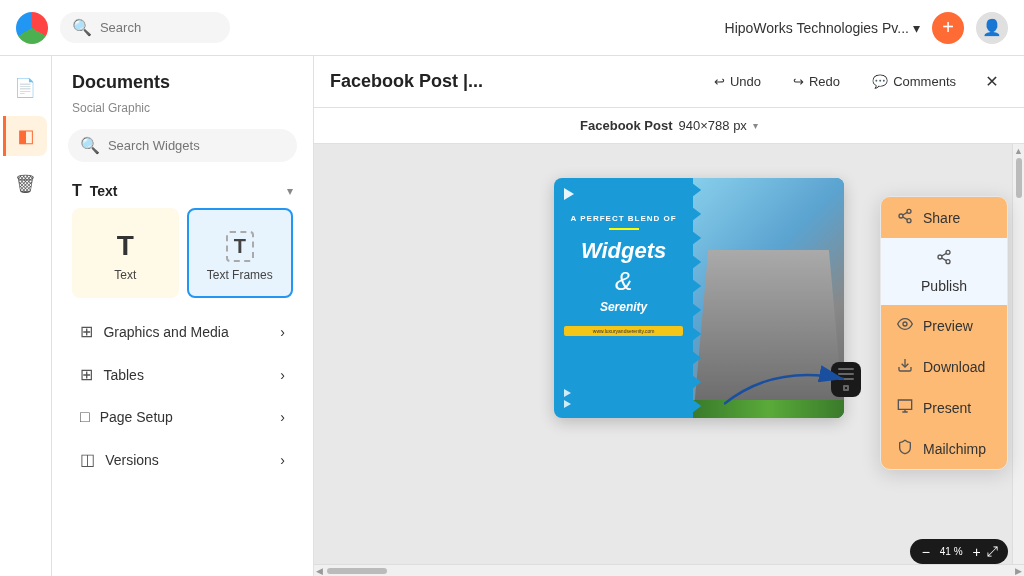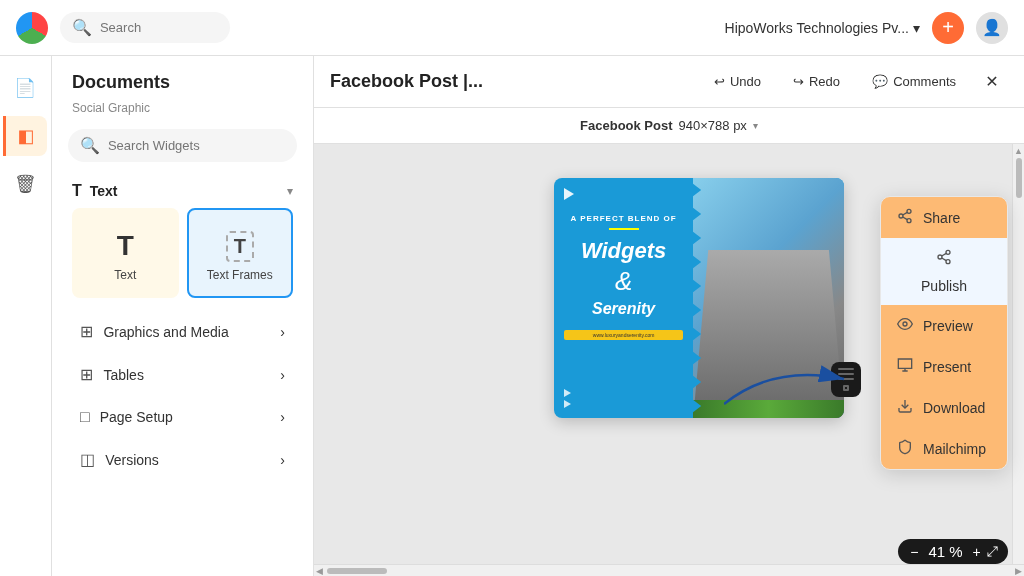--- a/index.html
+++ b/index.html
@@ -248,21 +248,21 @@
     .zoom-bar {
       position: absolute; bottom: 12px; right: 16px;
       background: #1a1a1a; border-radius: 20px;
       display: flex; align-items: center; gap: 4px;
       padding: 4px 10px;
     }
     .zoom-btn {
       background: transparent; border: none; color: white;
       font-size: 14px; cursor: pointer; padding: 0 2px;
     }
-    .zoom-pct { font-size: 15px; color: white; padding: 0 4px; }
+    .zoom-pct { font-size: 10px; color: white; padding: 0 4px; }
     .zoom-expand {
       background: transparent; border: none; color: white;
       font-size: 14px; cursor: pointer;
     }
 
     
     .dropdown-menu {
       position: absolute; top: 52px; right: 16px;
       background: #fdba74; border-radius: 10px;
       box-shadow: 0 4px 20px rgba(0,0,0,0.15);
@@ -435,21 +435,21 @@
             <div class="canvas-left-content">
 
               <div style="position:absolute;top:10px;left:10px;width:0;height:0;border-top:6px solid transparent;border-bottom:6px solid transparent;border-left:10px solid white;opacity:0.9;"></div>
 
               <div style="margin-top:20px;text-align:center;">
                 <div style="font-size:8px;color:white;font-weight:700;letter-spacing:1px;text-align:center;line-height:1.3;">A PERFECT BLEND OF</div>
                 <div style="width:30px;height:2px;background:yellow;margin:4px auto;"></div>
               </div>
               <div style="font-size:22px;color:white;font-weight:700;font-style:italic;text-align:center;line-height:1;">Widgets</div>
               <div style="font-size:26px;color:white;font-style:italic;text-align:center;line-height:1;">&amp;</div>
-              <div style="font-size:16px;color:white;font-weight:700;font-style:italic;text-align:center;">Serenity</div>
+              <div style="font-size:12px;color:white;font-weight:700;font-style:italic;text-align:center;">Serenity</div>
 
               <div style="background:#f5c518;font-size:5px;color:#333;padding:2px 5px;border-radius:2px;text-align:center;margin-top:6px;">www.luxuryandserenity.com</div>
 
               <div style="position:absolute;bottom:10px;left:10px;display:flex;flex-direction:column;gap:3px;">
                 <div style="width:0;height:0;border-top:4px solid transparent;border-bottom:4px solid transparent;border-left:7px solid rgba(255,255,255,0.8);"></div>
                 <div style="width:0;height:0;border-top:4px solid transparent;border-bottom:4px solid transparent;border-left:7px solid rgba(255,255,255,0.8);"></div>
               </div>
             </div>
 
             <div class="canvas-right-content">
@@ -514,34 +514,34 @@
             <svg width="16" height="16" viewBox="0 0 24 24" fill="none" stroke="#555" stroke-width="2">
                 <path d="M1 12s4-8 11-8 11 8 11 8-4 8-11 8-11-8-11-8z"></path>
                 <circle cx="12" cy="12" r="3"></circle>
               </svg>
           </span>
           <span>Preview</span>
         </div>
         <div class="dropdown-item">
           <span>
             <svg width="16" height="16" viewBox="0 0 24 24" fill="none" stroke="#555" stroke-width="2">
-                <path d="M2 3h20v14H2zM12 17v4M8 21h8"></path>
-              </svg>
-          </span>
-          <span>Present</span>
-        </div>
-        <div class="dropdown-item">
-          <span>
-            <svg width="16" height="16" viewBox="0 0 24 24" fill="none" stroke="#555" stroke-width="2">
                 <path d="M21 15v4a2 2 0 01-2 2H5a2 2 0 01-2-2v-4"></path>
                 <polyline points="7 10 12 15 17 10"></polyline>
                 <line x1="12" y1="15" x2="12" y2="3"></line>
               </svg>
           </span>
           <span>Download</span>
+        </div>
+        <div class="dropdown-item">
+          <span>
+            <svg width="16" height="16" viewBox="0 0 24 24" fill="none" stroke="#555" stroke-width="2">
+                <path d="M2 3h20v14H2zM12 17v4M8 21h8"></path>
+              </svg>
+          </span>
+          <span>Present</span>
         </div>
         <div class="dropdown-item">
           <span>
             <svg width="16" height="16" viewBox="0 0 24 24" fill="none" stroke="#555" stroke-width="2">
                 <path d="M20 13c0 5-3.5 7.5-7.66 8.95a1 1 0 01-.67-.01C7.5 20.5 4 18 4 13V6a1 1 0 011-1c2 0 4.5-1.2 6.24-2.72a1.17 1.17 0 011.52 0C14.51 3.81 17 5 19 5a1 1 0 011 1z"></path>
               </svg>
           </span>
           <span>Mailchimp</span>
         </div>
       </div>

